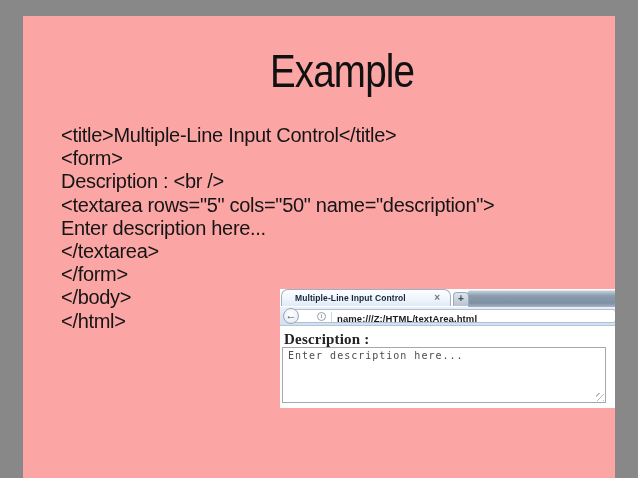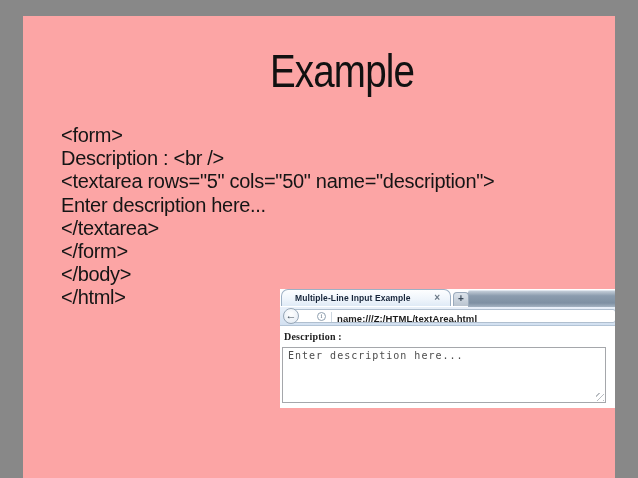--- a/index.html
+++ b/index.html
@@ -87,21 +87,21 @@
   }
   .url-text {
     position:absolute; left:43px; top:2.5px; font-size:9.5px; font-weight:bold;
     color:#1c1c1c; letter-spacing:0.1px; white-space:nowrap;
   }
 
   
   .page { position:absolute; left:0; top:37px; width:339px; height:82px; background:#fff; }
   .desc-label {
     position:absolute; left:4px; top:5px;
-    font-family:"Liberation Serif", serif; font-weight:bold; font-size:10px;
+    font-family:"Liberation Serif", serif; font-weight:bold; font-size:15px;
     color:#222; letter-spacing:0.2px;
   }
   .ta {
     position:absolute; left:2px; top:21px; width:324px; height:56px;
     background:#fff; border:1px solid #a5a7ab; box-sizing:border-box;
   }
   .ta-text {
     position:absolute; left:5px; top:2px;
     font-family:"DejaVu Sans Mono","Liberation Mono",monospace;
     font-size:10px; color:#4d4d4d; letter-spacing:1px; white-space:nowrap;
@@ -112,36 +112,37 @@
   }
 </style>
 </head>
 <body>
 
 <div class="slide">
 
   <div class="slide-title">Example</div>
 
   <div class="code-block">
+      <div class="code-line">&lt;title&gt;Multiple-Line Input Control&lt;/title&gt;</div>
       <div class="code-line">&lt;form&gt;</div>
       <div class="code-line">Description : &lt;br /&gt;</div>
       <div class="code-line">&lt;textarea rows="5" cols="50" name="description"&gt;</div>
       <div class="code-line">Enter description here...</div>
       <div class="code-line">&lt;/textarea&gt;</div>
       <div class="code-line">&lt;/form&gt;</div>
       <div class="code-line">&lt;/body&gt;</div>
       <div class="code-line">&lt;/html&gt;</div>
     </div>
 
   <div class="browser">
 
     <div class="tabbar">
       <div class="tabstrip"></div>
       <div class="tab">
-        <span class="tab-title">Multiple-Line Input Example</span>
+        <span class="tab-title">Multiple-Line Input Control</span>
         <span class="tab-close">×</span>
       </div>
       <div class="newtab">+</div>
     </div>
 
     <div class="navbar">
       <div class="urlfield">
         <span class="info-icon">i</span>
         <span class="url-sep"></span>
         <span class="url-text">name:///Z:/HTML/textArea.html</span>

